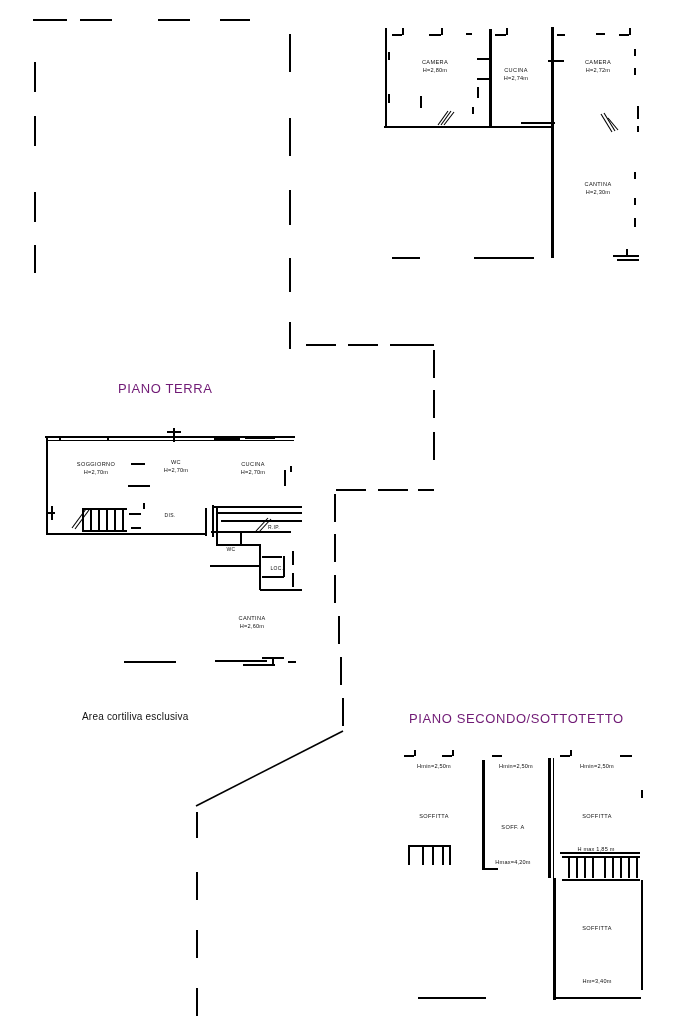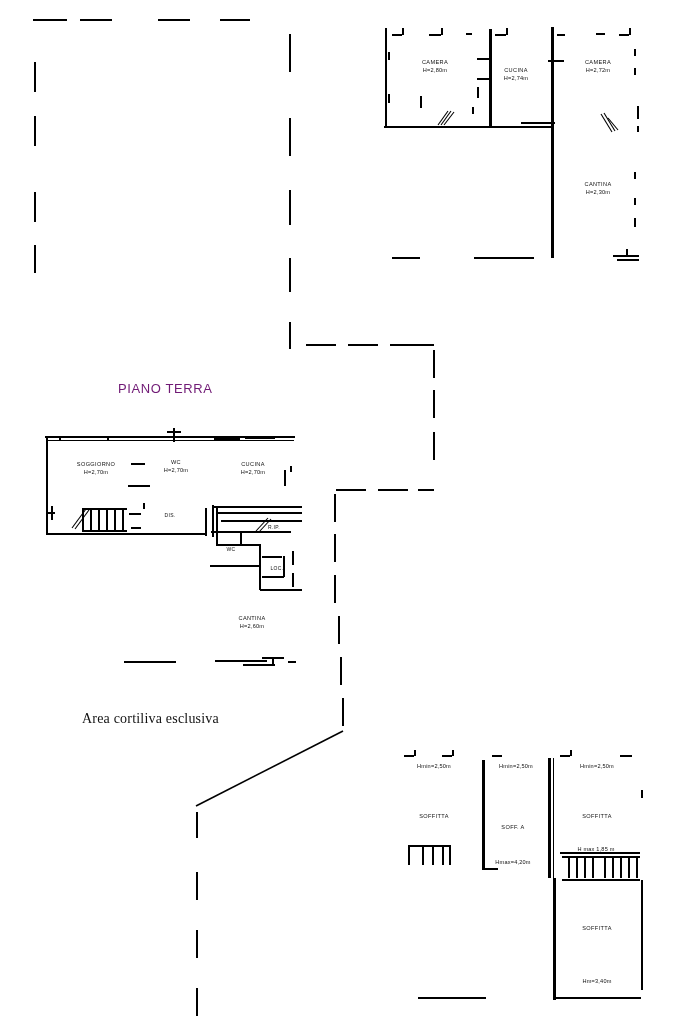--- a/index.html
+++ b/index.html
@@ -32,22 +32,22 @@
   .plan-title {
     position: absolute;
     font-family: "Liberation Sans", sans-serif;
     font-size: 13px;
     letter-spacing: 0.6px;
     color: #701a75;
     white-space: nowrap;
   }
   .note-text {
     position: absolute;
-    font-family: Liberation Serif, serif;
-    font-size: 14px;
+    font-family: Liberation Sans, sans-serif;
+    font-size: 10px;
     letter-spacing: 0.2px;
     color: #111;
     white-space: nowrap;
   }
   
   .room-label {
     position: absolute;
     text-align: center;
     white-space: nowrap;
     color: #111;
@@ -399,15 +399,16 @@
 
     <div class="room-label" style="left:597px; top:924px;">
       <span class="rname">SOFFITTA</span>
     </div>
     <div class="room-label" style="left:597px; top:977px;">
       <span class="rdim">Hm=3,40m</span>
     </div>
   </div>
 
   <div class="plan-title" style="left:118px; top:381px;">PIANO TERRA</div>
+  <div class="plan-title" style="left:409px; top:711px;">PIANO SECONDO/SOTTOTETTO</div>
   <div class="note-text" style="left:82px; top:711px;">Area cortiliva esclusiva</div>
 
 </div>
 
 </body></html>

